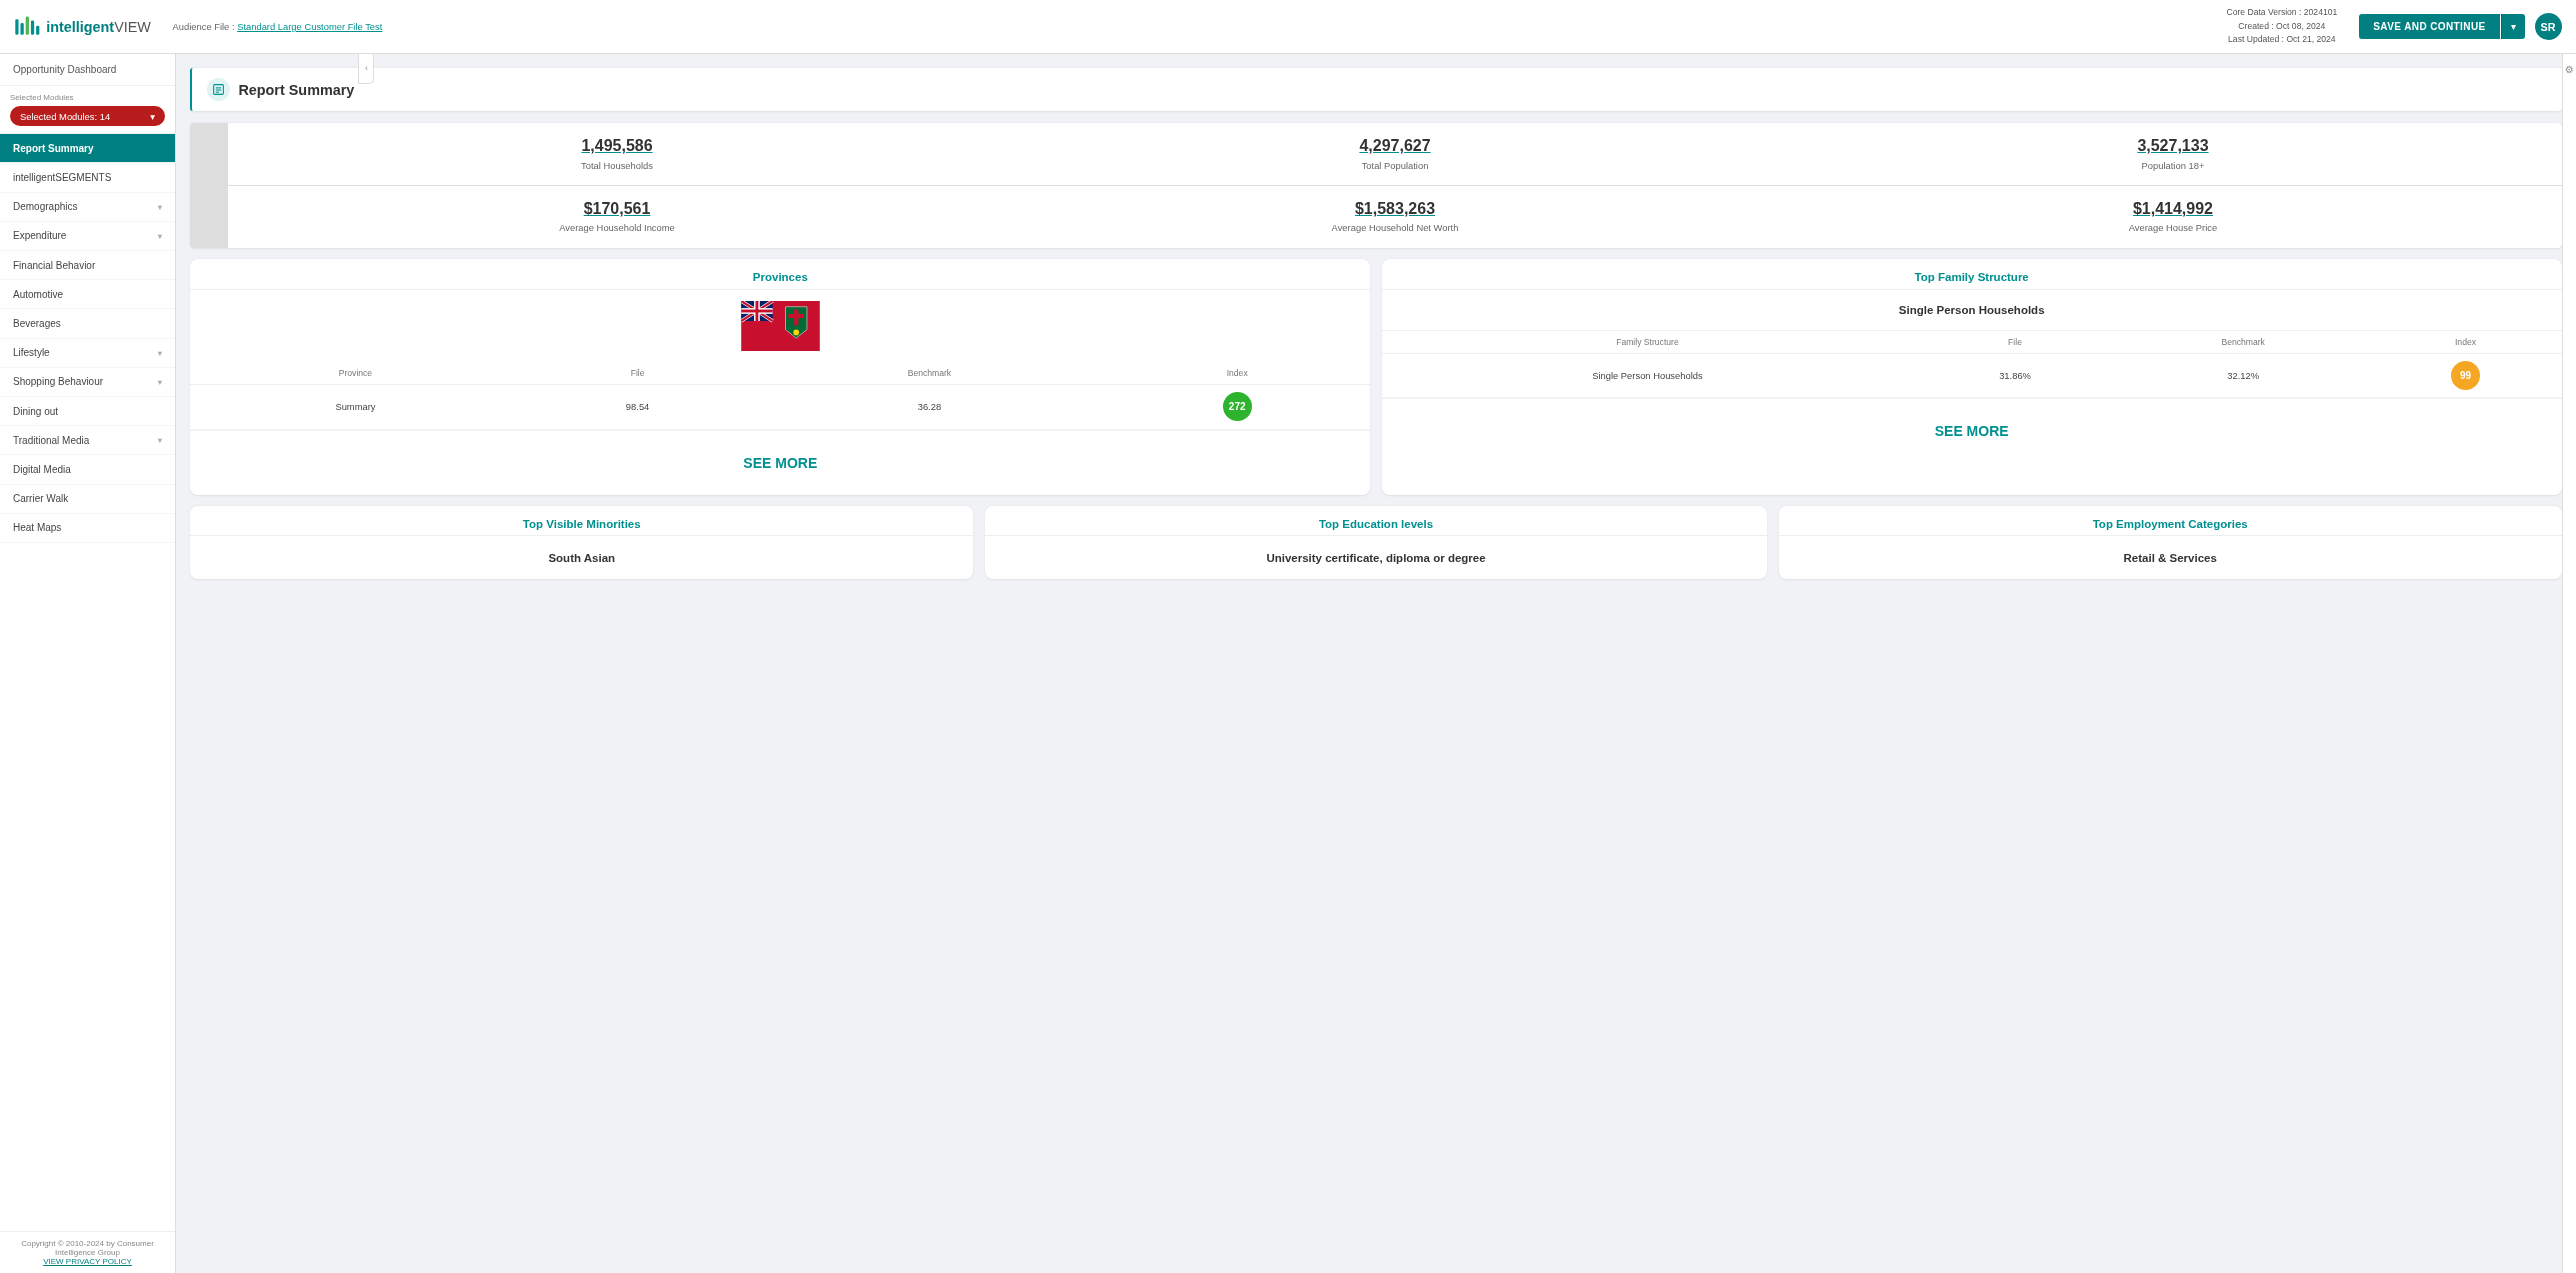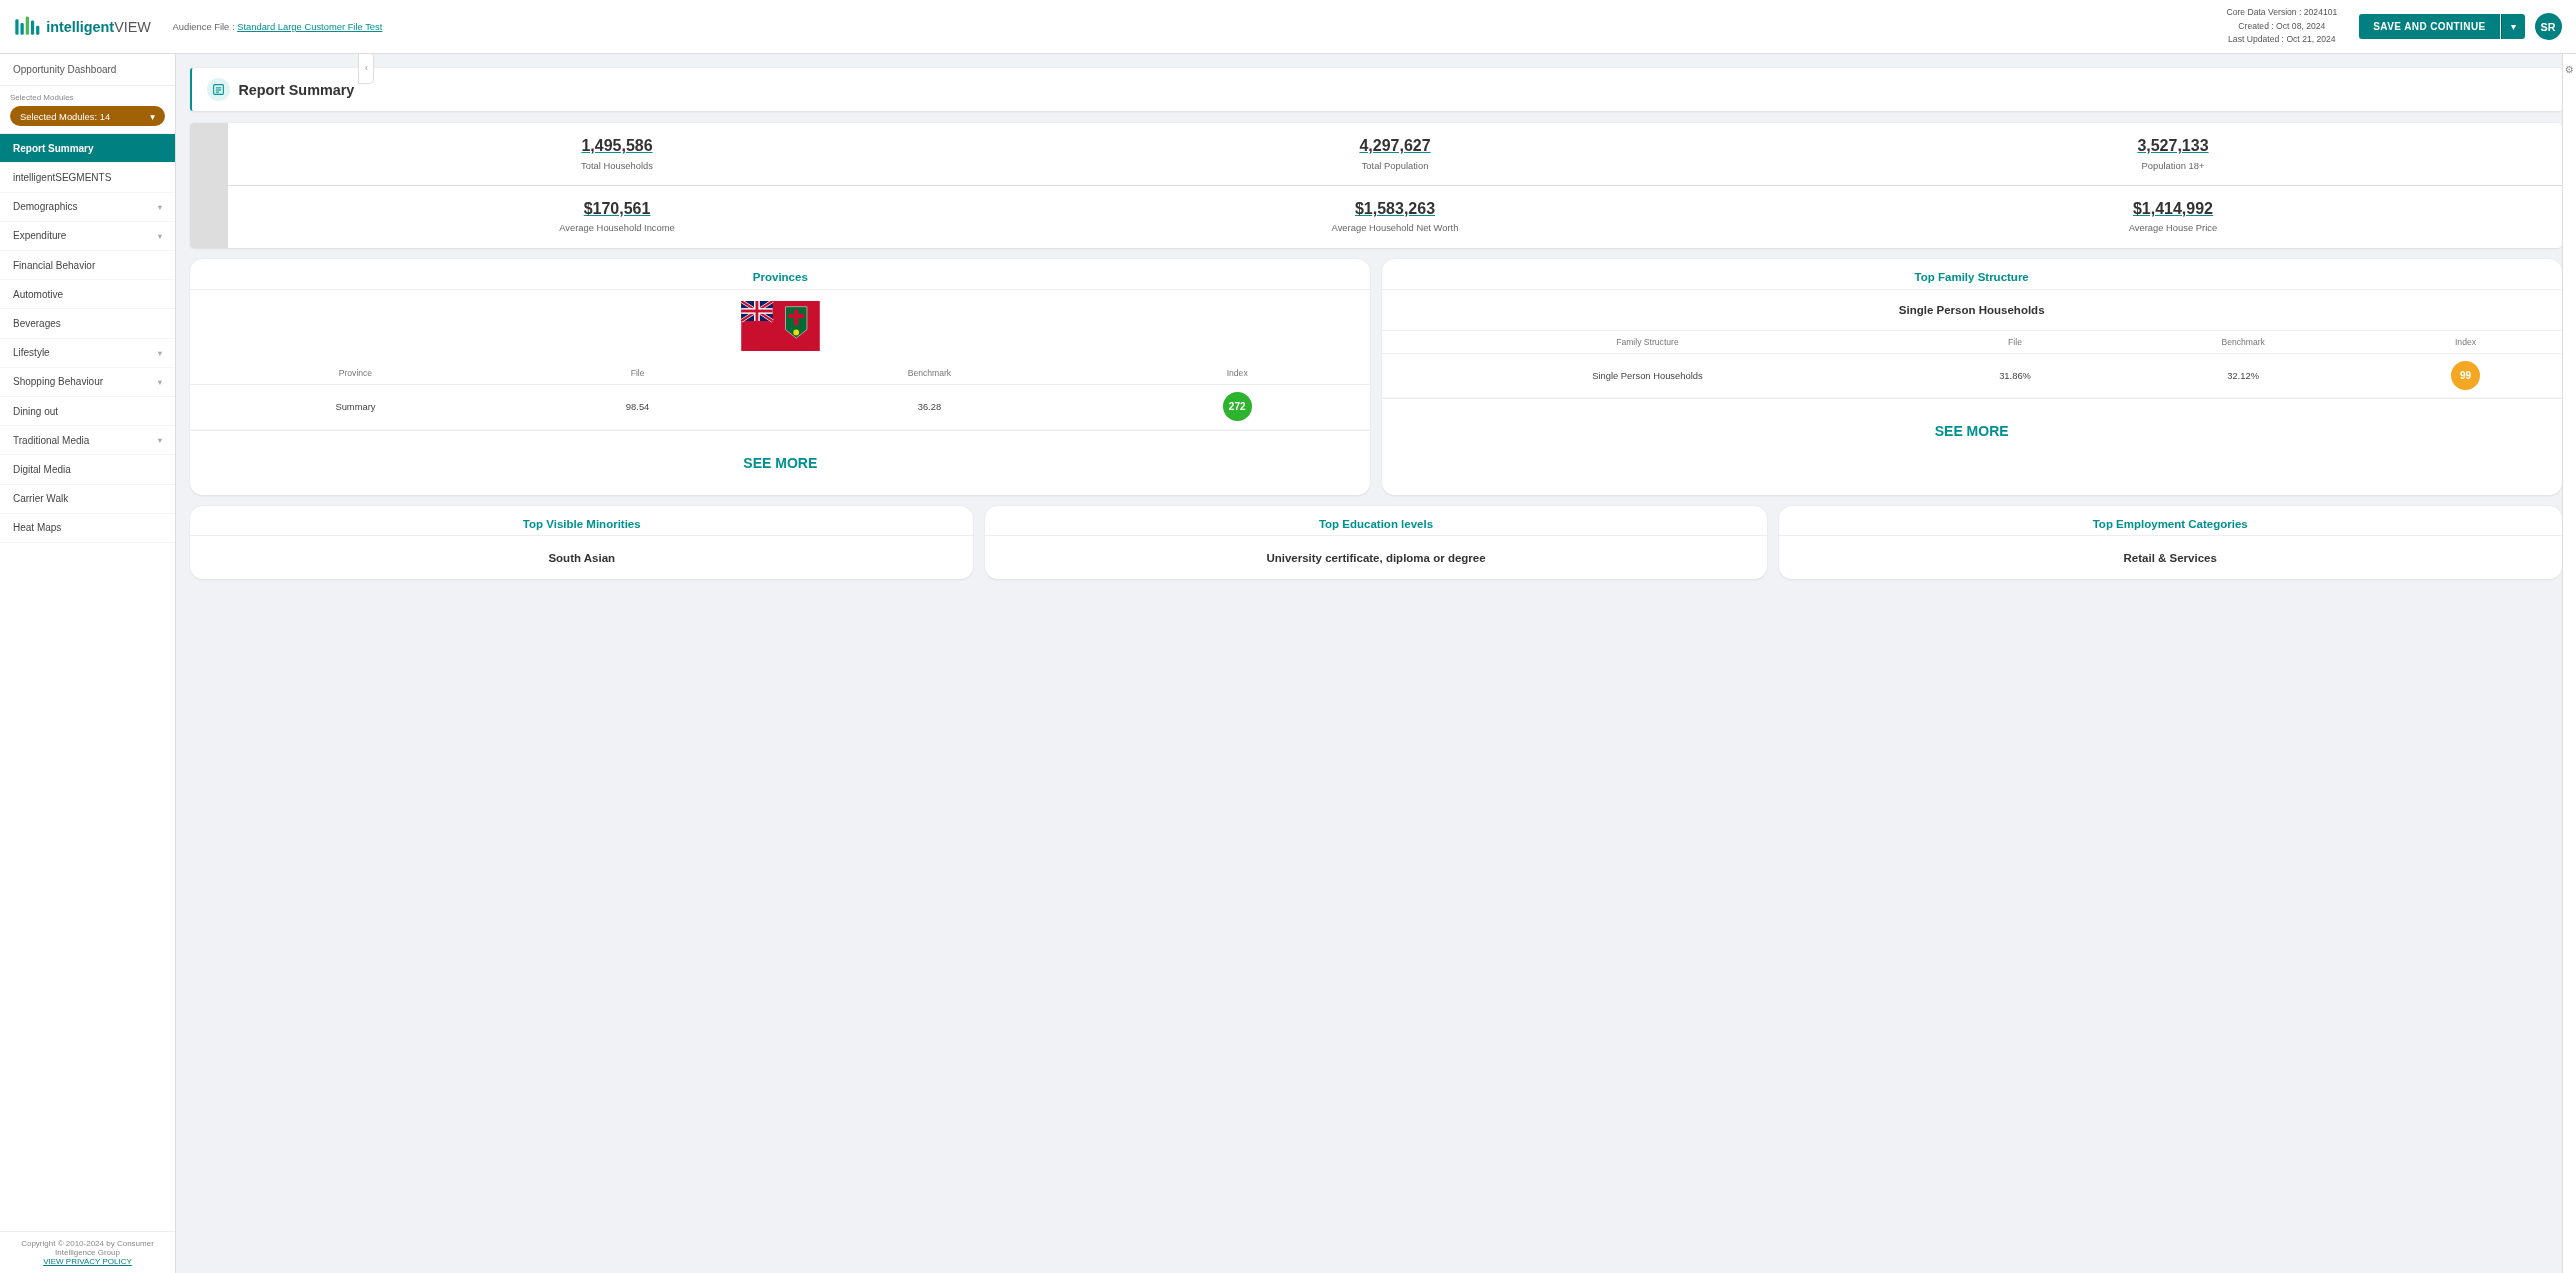--- a/index.html
+++ b/index.html
@@ -121,21 +121,21 @@
     .sidebar-modules-section {
       padding: 7.2px 10px;
       border-bottom: 0.7px solid #eee;
     }
     .sidebar-modules-label {
       font-size: 8px;
       color: #888;
       margin-bottom: 4.3px;
     }
     .sidebar-modules-select {
-      background: #a16207;
+      background: #b91c1c;
       color: #fff;
       border: none;
       border-radius: 14.4px;
       padding: 4.3px 10px;
       font-size: 9.4px;
       cursor: pointer;
       display: flex;
       align-items: center;
       justify-content: space-between;
       width: 100%;
@@ -257,21 +257,21 @@
 
     
     .data-row {
       display: grid;
       grid-template-columns: 1fr 1fr;
       gap: 11.5px;
       margin-bottom: 11.5px;
     }
     .data-card {
       background: #fff;
-      border-radius: 13px;
+      border-radius: 8px;
       box-shadow: 0 0.7px 2.2px rgba(0,0,0,0.08);
       overflow: hidden;
     }
     .data-card-header {
       padding: 11.5px 14.4px 5.8px;
       text-align: center;
       font-size: 11.5px;
       color: #009090;
       font-weight: 600;
       border-bottom: 0.7px solid #eee;

